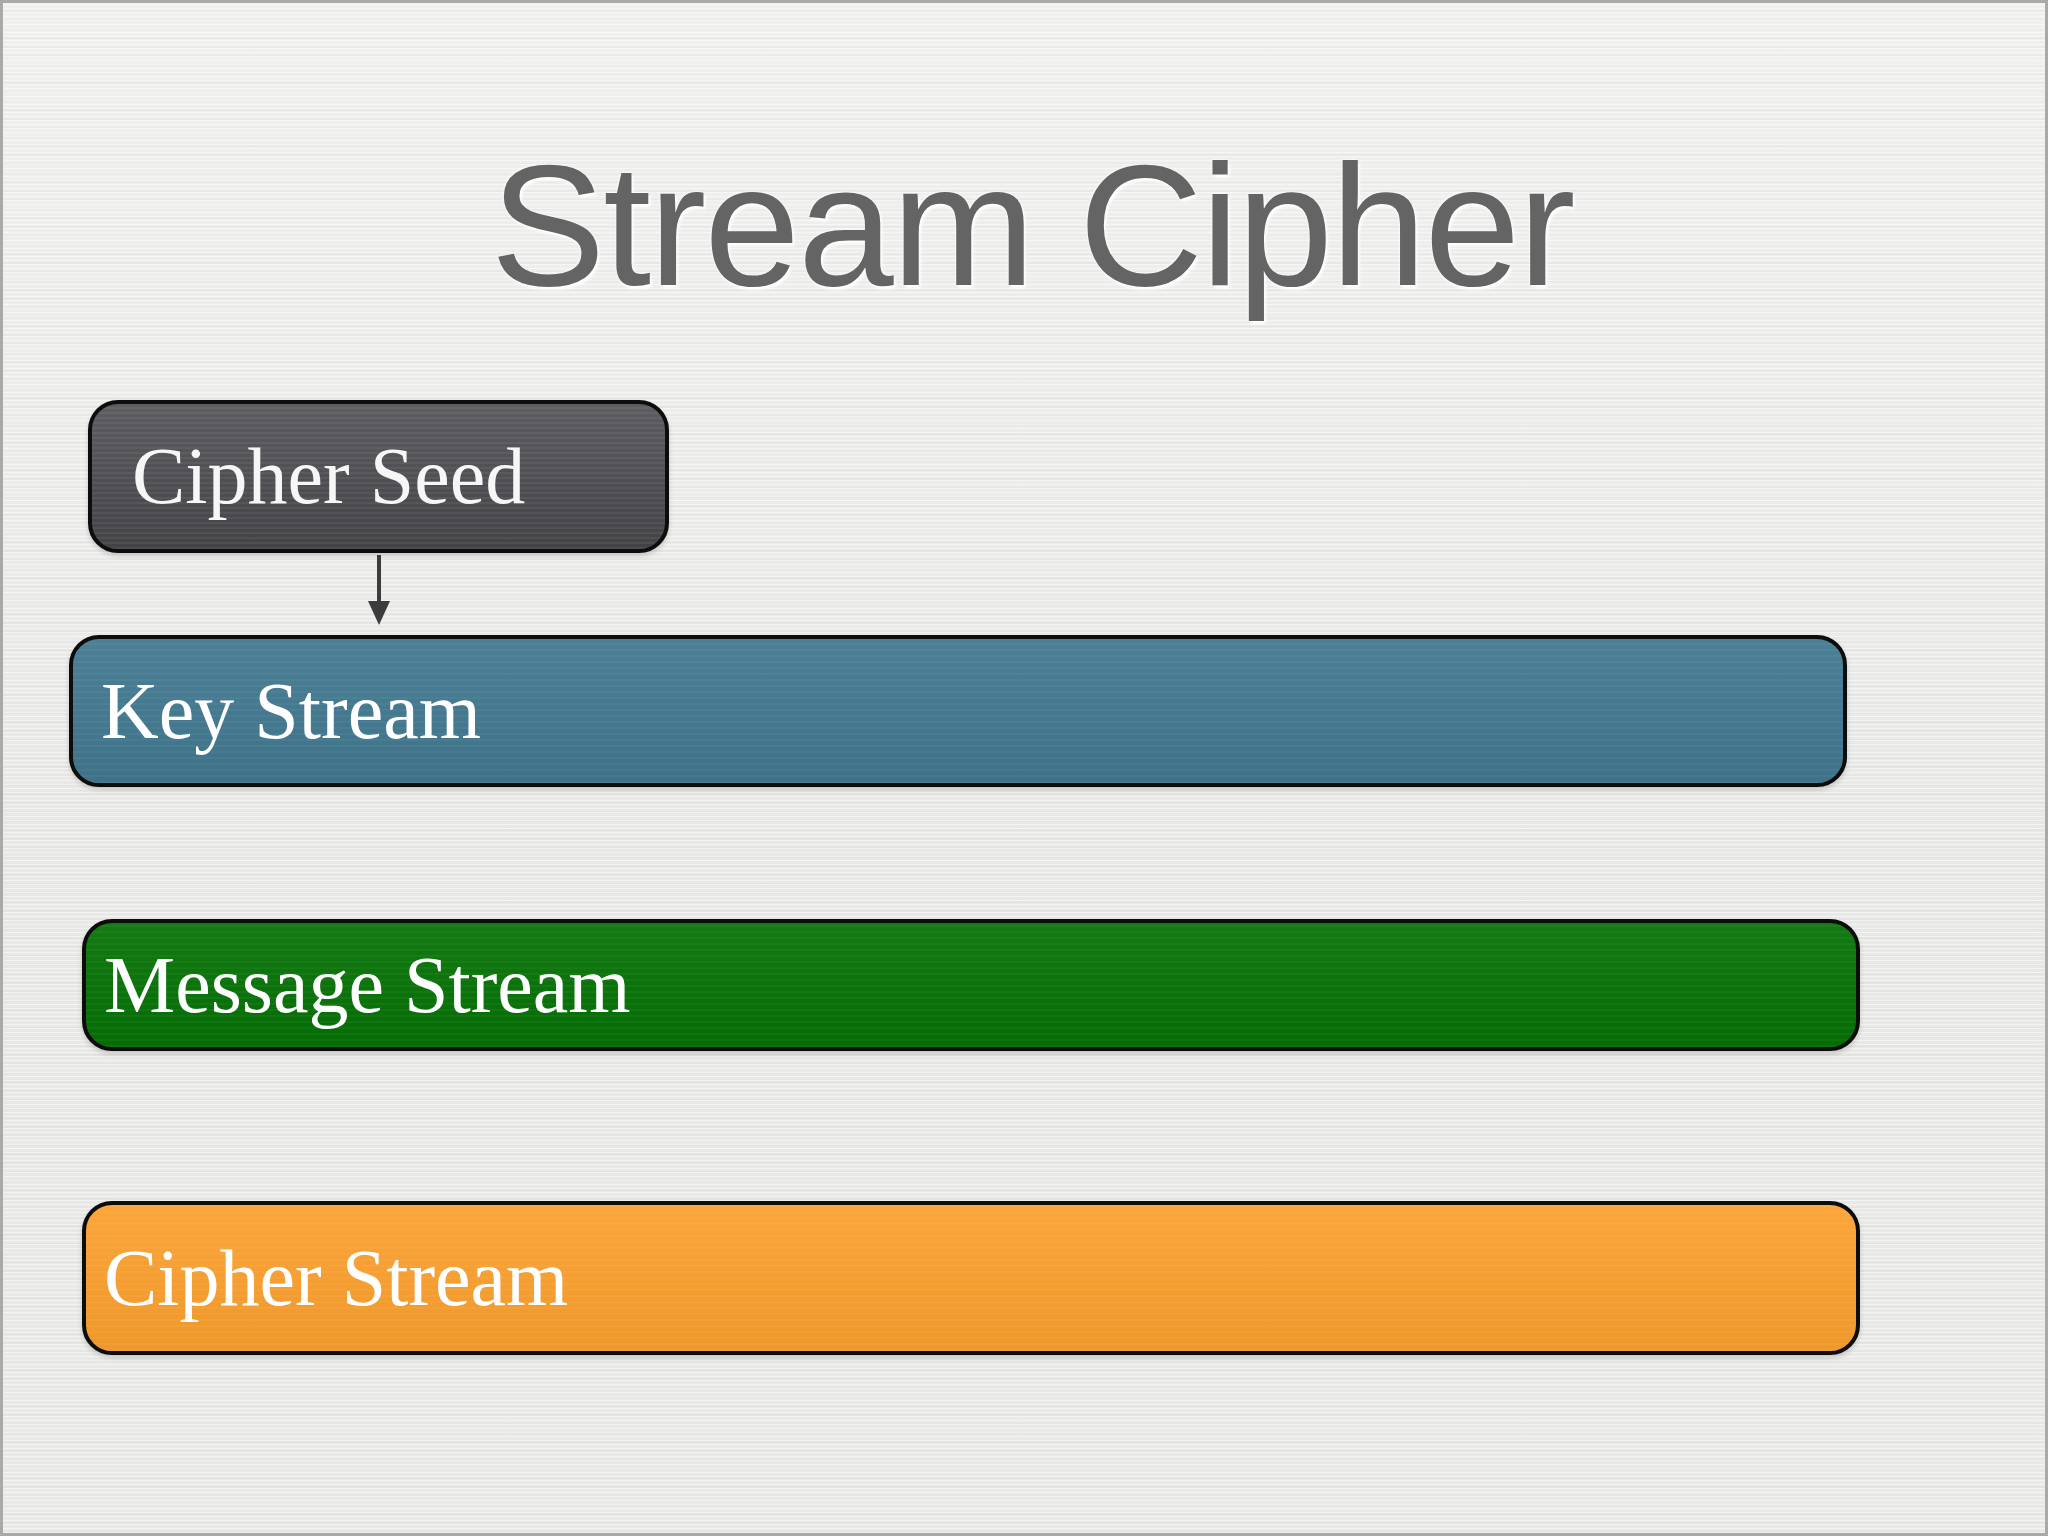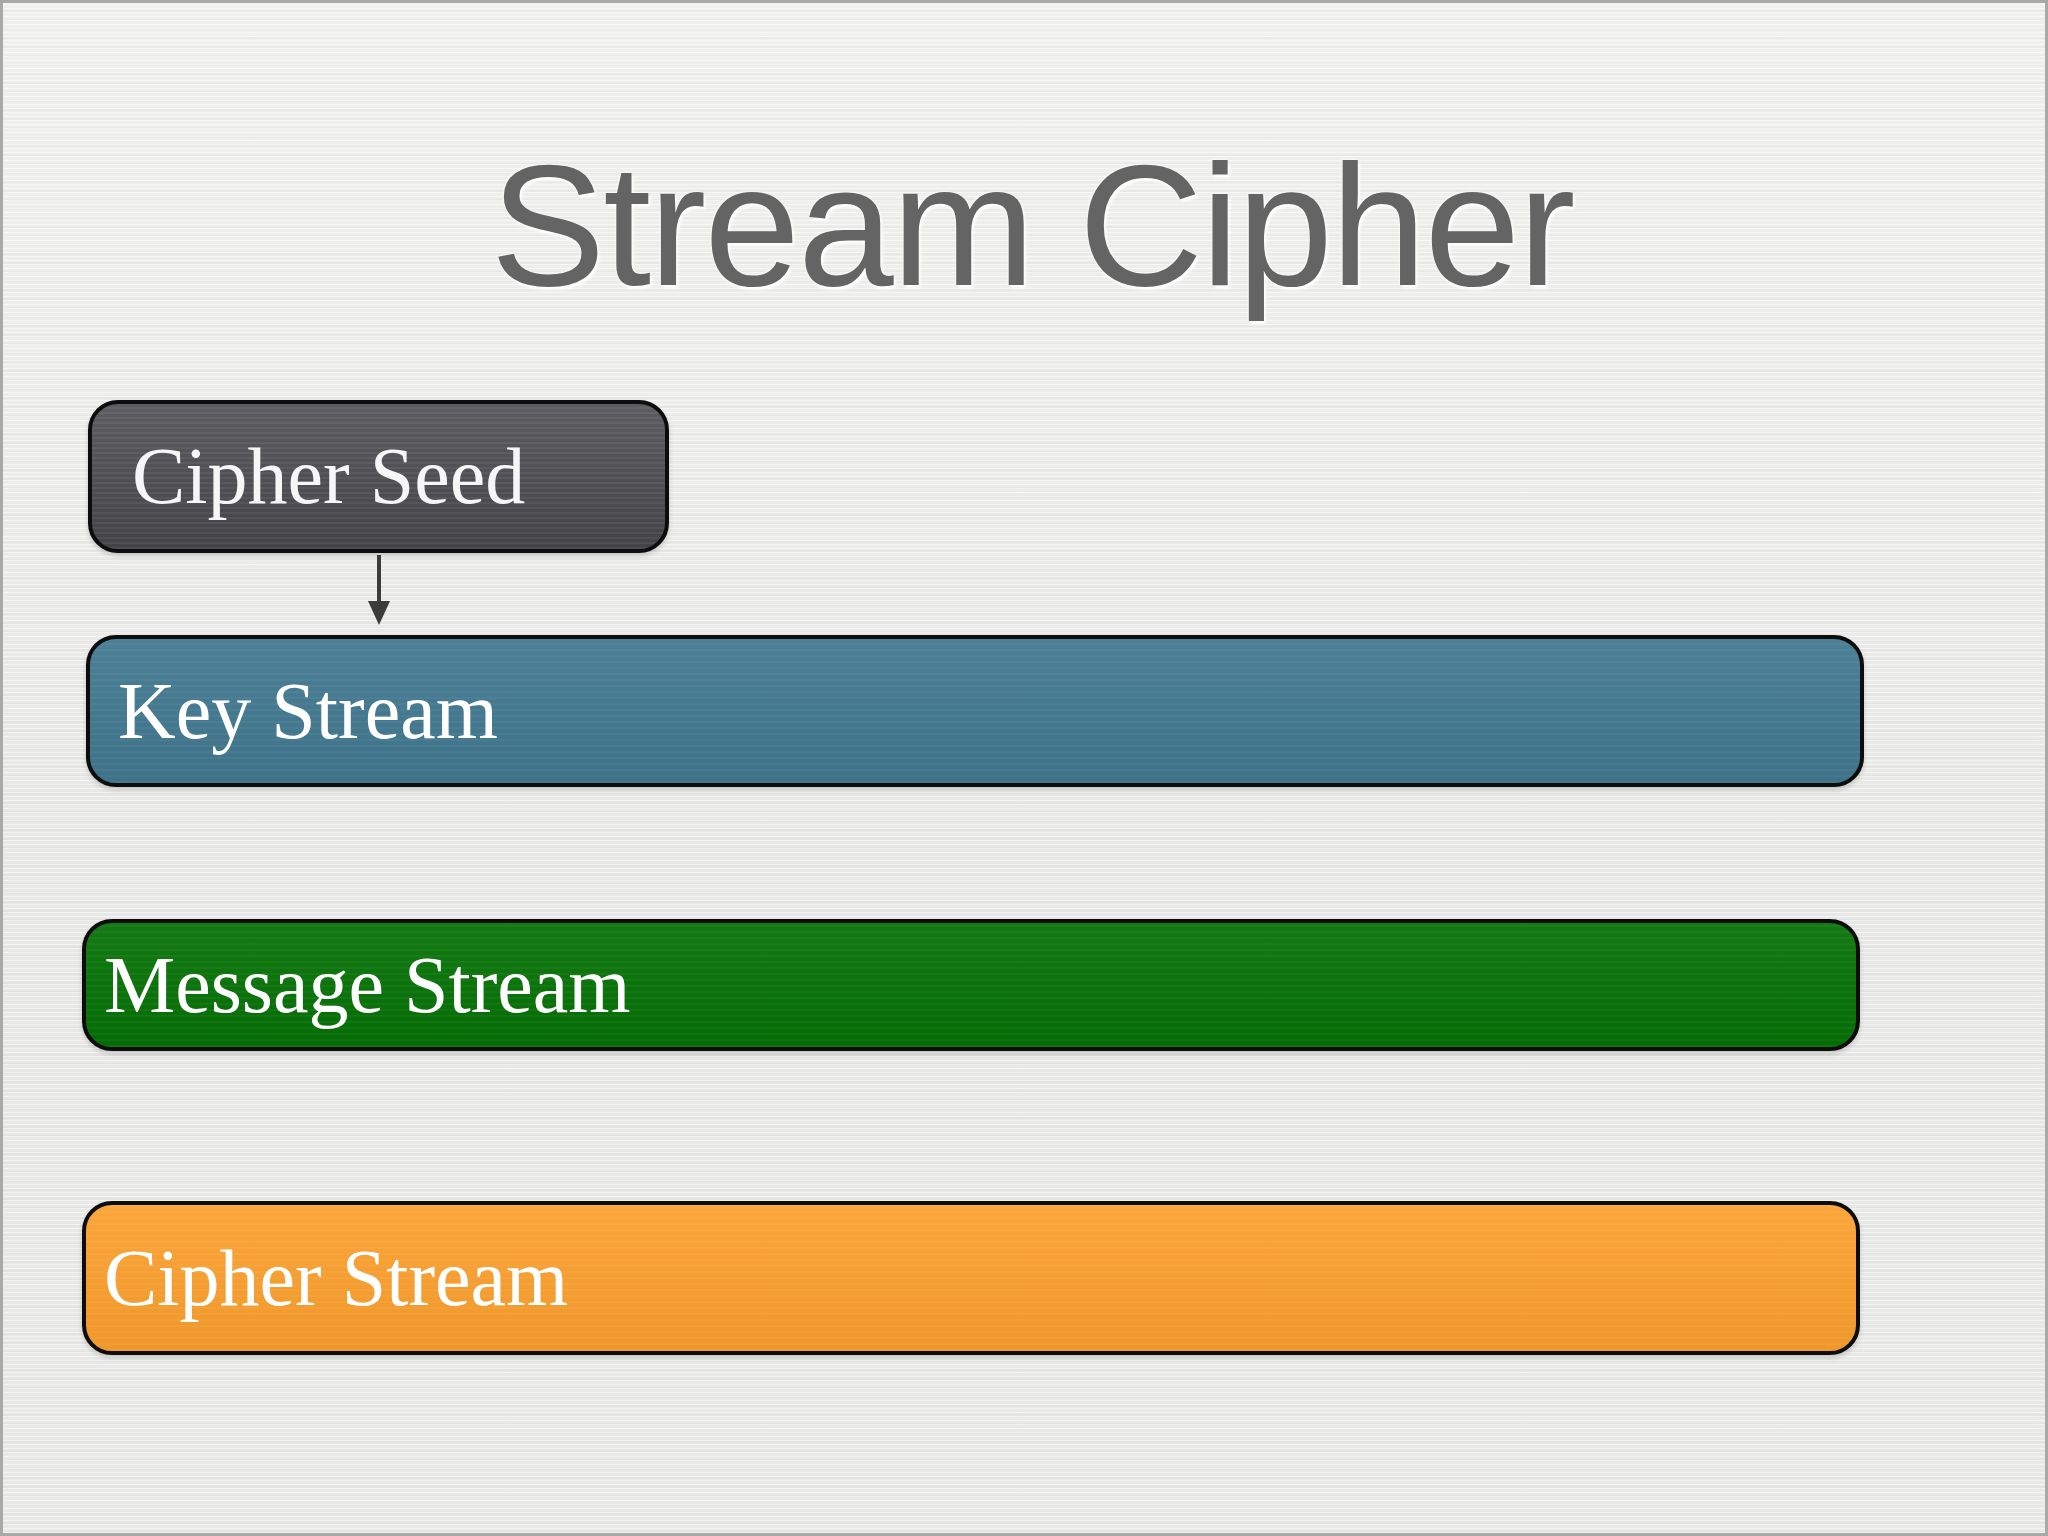--- a/index.html
+++ b/index.html
@@ -51,21 +51,21 @@
       linear-gradient(180deg, rgba(255,255,255,.10) 0%, rgba(0,0,0,.10) 100%);
     padding-left: 40px;
   }
   .node.flat {
     background-image:
       repeating-linear-gradient(0deg, rgba(255,255,255,.04) 0 2px, rgba(0,0,0,0) 2px 6px),
       linear-gradient(180deg, rgba(255,255,255,.06) 0%, rgba(0,0,0,.05) 100%);
   }
 
   #seed-box     { left: 85px;  top: 397px;  width: 581px;  height: 153px; }
-  #key-bar      { left: 83px;  top: 632px;  width: 1778px; height: 152px; padding-left: 28px; }
+  #key-bar      { left: 66px;  top: 632px;  width: 1778px; height: 152px; padding-left: 28px; }
   #message-bar  { left: 79px;  top: 916px;  width: 1778px; height: 132px; }
   #cipher-bar   { left: 79px;  top: 1198px; width: 1778px; height: 154px; }
 
   .node .label { white-space: nowrap; }
 
   .arrow {
     position: absolute;
     left: 357px;
     top: 552px;
     width: 40px;

